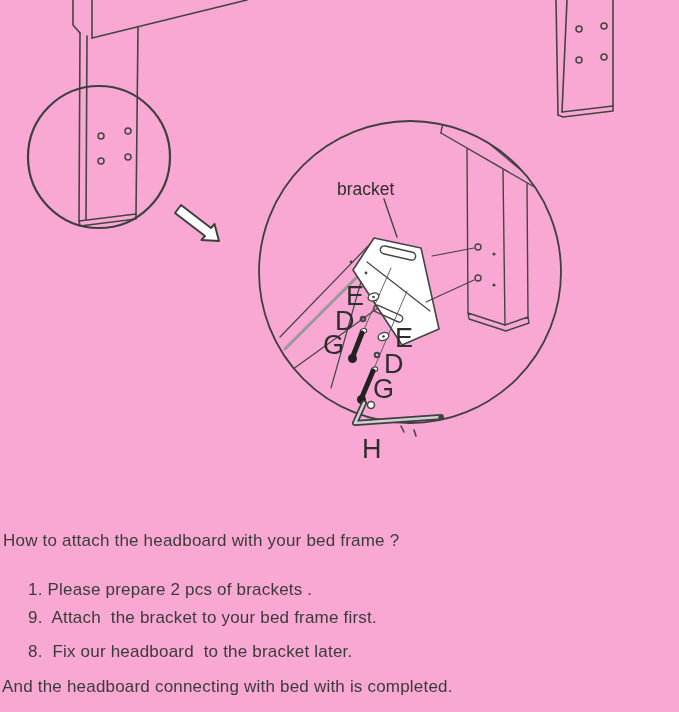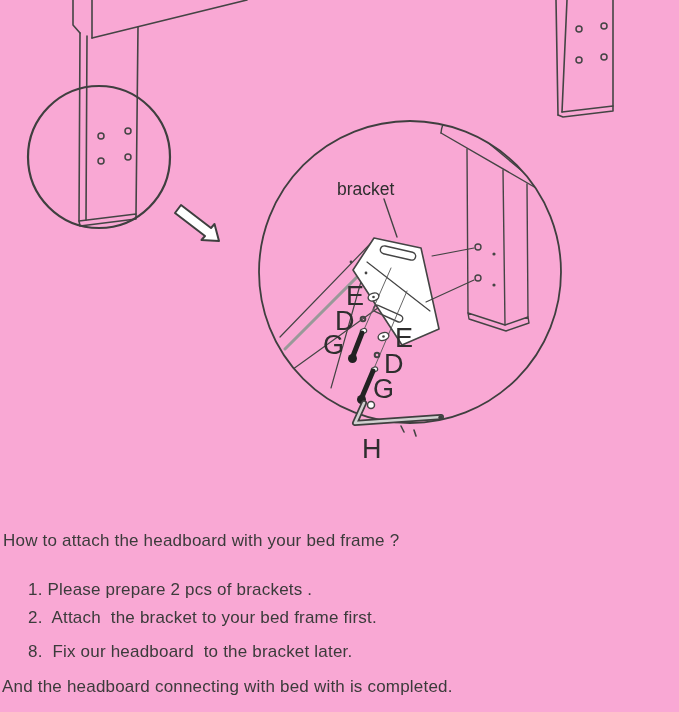--- a/index.html
+++ b/index.html
@@ -152,18 +152,18 @@
       <text class="callout" x="384" y="373">D</text>
       <text class="callout" x="373" y="398">G</text>
       <text class="callout" x="362" y="458">H</text>
     </g>
     <path d="M384,199 L397,237" stroke-width="1.4"></path>
   </svg>
 
   <div class="instructions">
     <div class="ins-title">How to attach the headboard with your bed frame ?</div>
     <div class="ins-step1">1. Please prepare 2 pcs of brackets .</div>
-    <div class="ins-step2">2.  Attach  the bracket to your bed frame first.</div>
+    <div class="ins-step2">9.  Attach  the bracket to your bed frame first.</div>
     <div class="ins-step3">8.  Fix our headboard  to the bracket later.</div>
     <div class="ins-concl">And the headboard connecting with bed with is completed.</div>
   </div>
 
 </div>
 
 </body></html>

